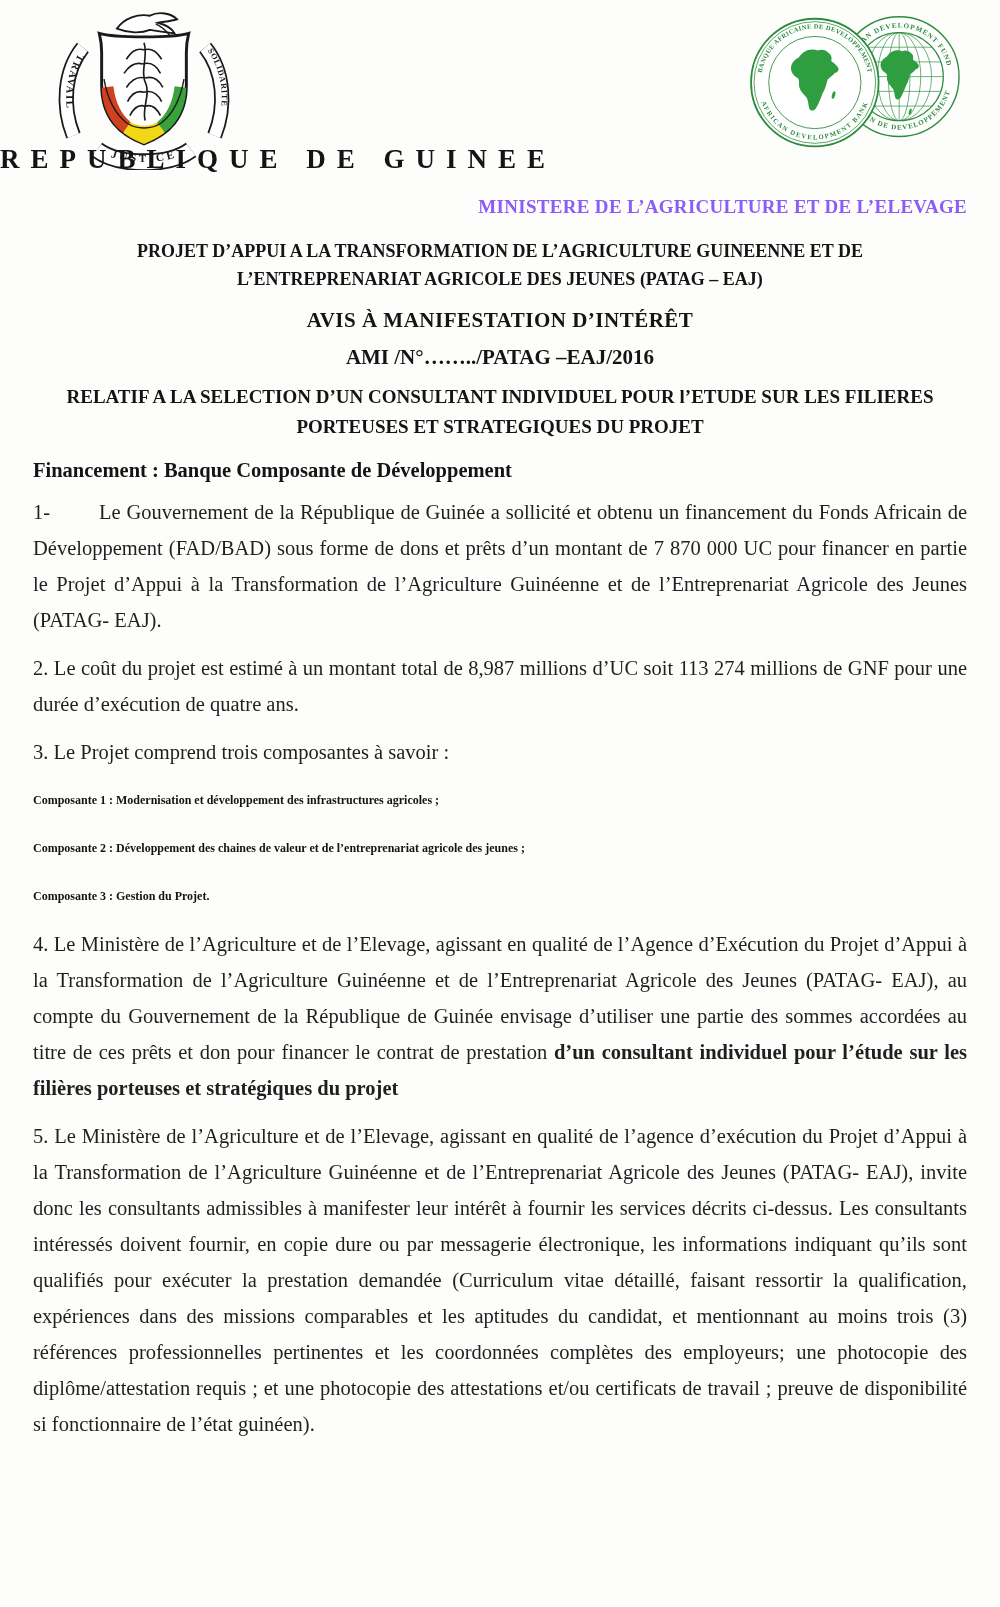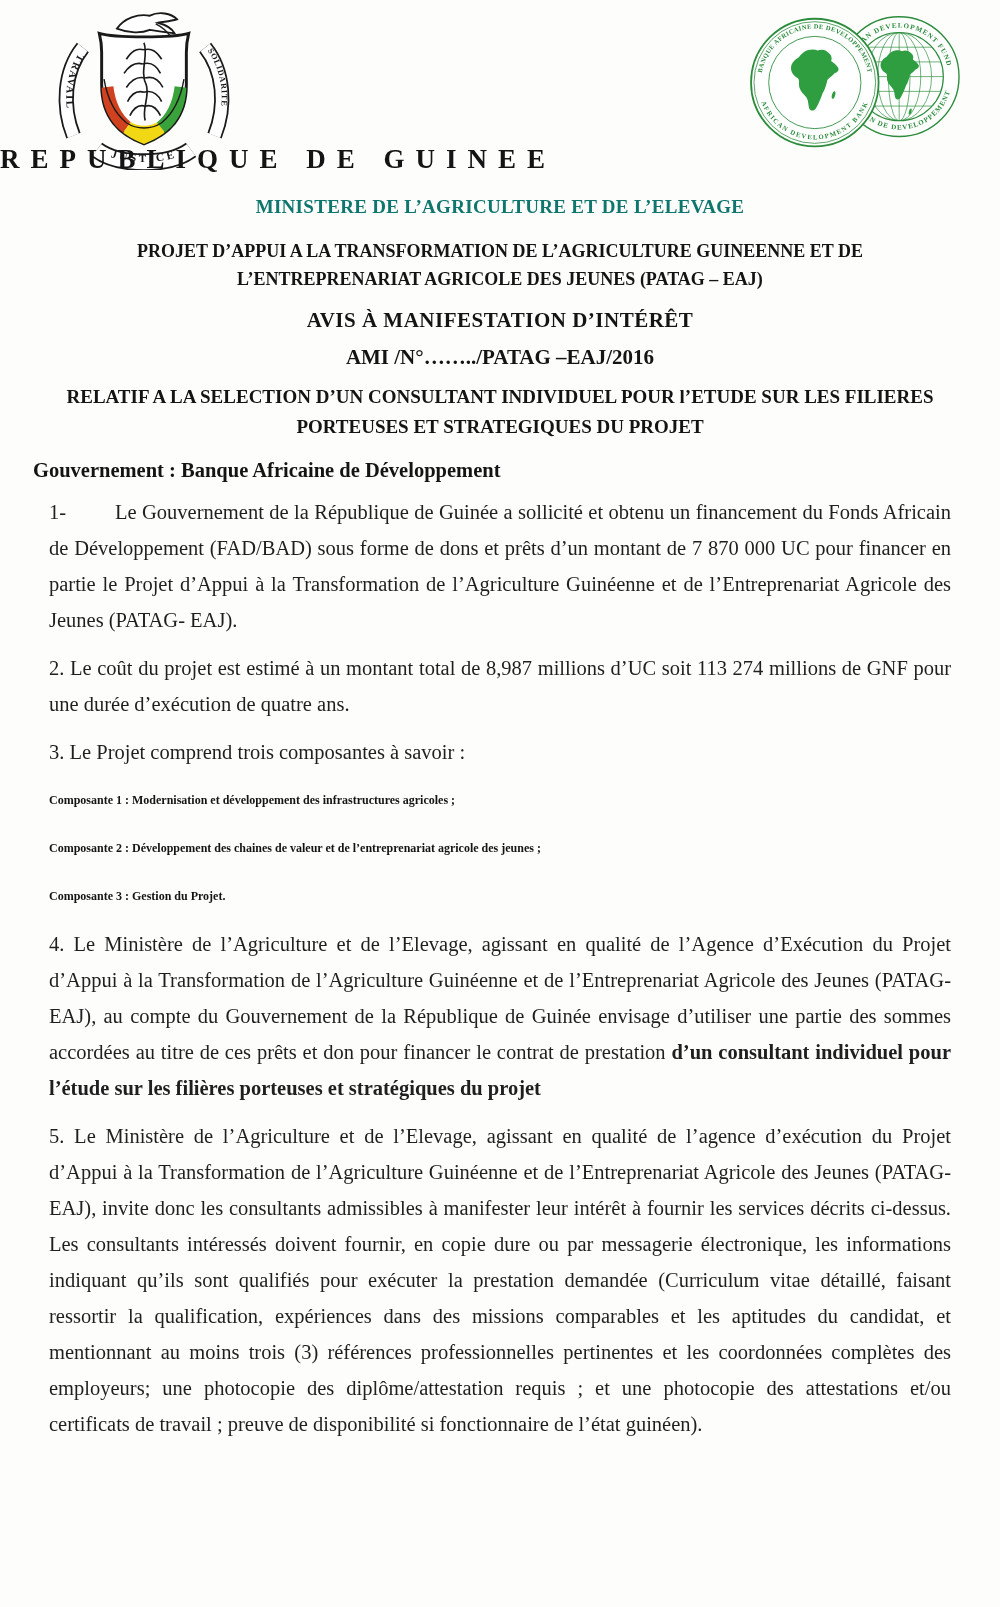--- a/index.html
+++ b/index.html
@@ -10,27 +10,27 @@
     color:#1f1f1f;
   }
   .hdr{position:relative;height:176px;}
   .emblem{position:absolute;left:44px;top:12px;}
   .afdb{position:absolute;right:30px;top:6px;}
   .t-country{
     position:absolute;left:0;right:0;top:144px;text-align:left;
     font-size:27px;font-weight:bold;letter-spacing:11px;color:#141414;white-space:nowrap;
   }
   .content{padding:0 33px;}
-  .t-ministry{text-align:center;font-weight:bold;font-size:19px;letter-spacing:.3px;margin:20px 0 0;color:#0f766e;}
+  .t-ministry{text-align:right;font-weight:bold;font-size:19px;letter-spacing:.3px;margin:20px 0 0;color:#8b5cf6;}
   .t-project{text-align:center;font-weight:bold;font-size:18px;line-height:1.55;margin:20px auto 0;max-width:880px;color:#141414;}
   .t-avis{text-align:center;font-weight:bold;font-size:21px;margin:14px 0 4px;letter-spacing:.5px;color:#141414;}
   .t-ami{text-align:center;font-weight:bold;font-size:21px;margin:12px 0 0;color:#141414;}
   .t-relatif{text-align:center;font-weight:bold;font-size:19px;line-height:1.6;margin:12px auto 16px;max-width:910px;color:#141414;}
   .t-financing{font-weight:bold;font-size:20.5px;margin:14px 0 0;color:#141414;}
-  .para{font-size:20.5px;line-height:36px;text-align:justify;margin:12px 16px 0;}
+  .para{font-size:20.5px;line-height:36px;text-align:justify;margin:12px 0 0;}
   .para.bold{font-weight:bold;text-align:left;font-size:12px;color:#141414;}
   .p1num{display:inline-block;width:66px;}
   .b{font-weight:bold;}
   svg text{font-family:"Liberation Serif", serif;}
 </style>
 </head>
 <body>
 
 <div class="page">
 
@@ -153,21 +153,21 @@
     <div class="t-ministry">MINISTERE DE L’AGRICULTURE ET DE L’ELEVAGE</div>
 
     <div class="t-project">PROJET D’APPUI A LA TRANSFORMATION DE L’AGRICULTURE GUINEENNE ET DE L’ENTREPRENARIAT AGRICOLE DES JEUNES (PATAG – EAJ)</div>
 
     <div class="t-avis">AVIS À MANIFESTATION D’INTÉRÊT</div>
 
     <div class="t-ami">AMI /N°……../PATAG –EAJ/2016</div>
 
     <div class="t-relatif">RELATIF A LA SELECTION D’UN CONSULTANT INDIVIDUEL POUR l’ETUDE SUR LES FILIERES PORTEUSES ET STRATEGIQUES DU PROJET</div>
 
-    <div class="t-financing">Gouvernement : Banque Africaine de Développement</div>
+    <div class="t-financing">Financement : Banque Composante de Développement</div>
 
     <p class="para"><span class="p1num">1-</span><span>Le Gouvernement de la République de Guinée a sollicité et obtenu un financement du Fonds Africain de Développement (FAD/BAD) sous forme de dons et prêts d’un montant de 7 870 000 UC pour financer en partie le Projet d’Appui à la Transformation de l’Agriculture Guinéenne et de l’Entreprenariat Agricole des Jeunes (PATAG- EAJ).</span></p>
 
     <p class="para">2. Le coût du projet est estimé à un montant total de 8,987 millions d’UC soit 113 274 millions de GNF pour une durée d’exécution de quatre ans.</p>
 
     <p class="para">3. Le Projet comprend trois composantes à savoir :</p>
 
     <p class="para bold">Composante 1 : Modernisation et développement des infrastructures agricoles ;</p>
 
     <p class="para bold">Composante 2 : Développement des chaines de valeur et de l’entreprenariat agricole des jeunes ;</p>

